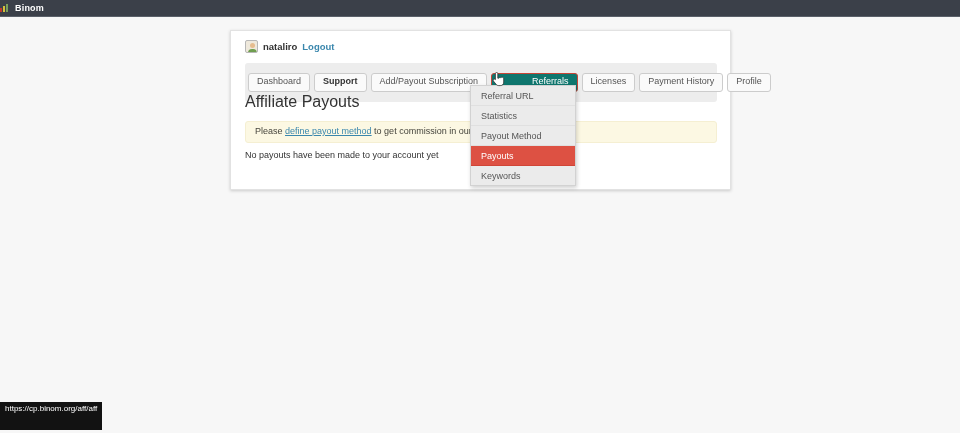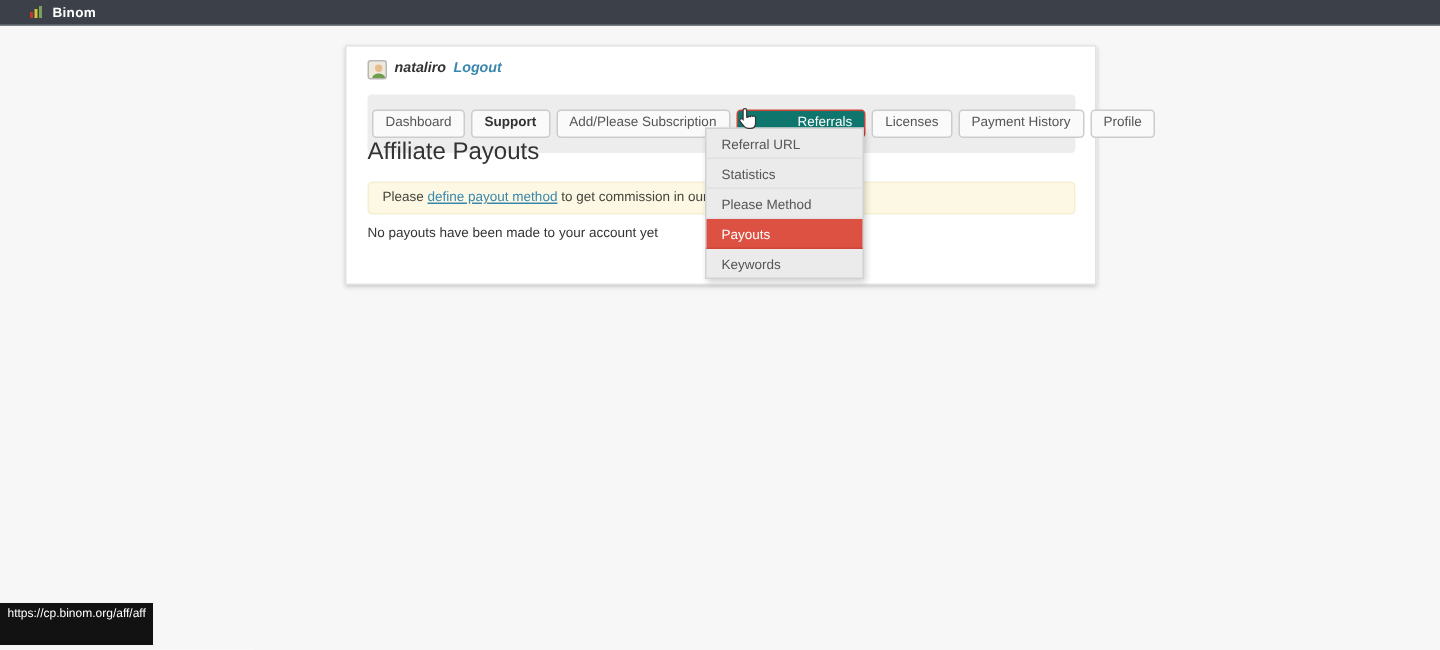--- a/index.html
+++ b/index.html
@@ -3,33 +3,33 @@
 <meta charset="utf-8">
 <style>
   * { box-sizing: border-box; margin: 0; padding: 0; }
   html, body { width: 960px; height: 433px; }
   body { font-family: "Liberation Sans", sans-serif; }
 
   .screen { position: relative; width: 960px; height: 433px; background: #f7f7f7; overflow: hidden; }
 
   
   .topbar { position: absolute; top: 0; left: 0; right: 0; height: 17px; background: #3b4049;
-            border-bottom: 1px solid #5a6069; display: flex; align-items: center; padding-left: 20px; }
+            border-bottom: 1px solid #5a6069; display: flex; align-items: center; }
   .logo-icon { display: inline-flex; align-items: flex-end; gap: 1px; margin-right: 7px; height: 8px; }
   .logo-icon span { width: 2px; display: inline-block; }
   .logo-bar-1 { height: 4px; background: #c0392b; }
   .logo-bar-2 { height: 6px; background: #d4c23a; }
   .logo-bar-3 { height: 8px; background: #7aa05a; }
   .brand { color: #ffffff; font-size: 9px; font-weight: bold; letter-spacing: .2px; }
 
   
   .card { position: absolute; left: 230px; top: 30px; width: 501px; height: 160px; background: #ffffff;
           border: 1px solid #e2e2e2; box-shadow: 0 1px 3px rgba(0,0,0,.18); }
 
-  .user-row { position: absolute; left: 14px; top: 9px; display: flex; gap: 5px; font-size: 9.5px; font-style: italic; }
+  .user-row { position: absolute; left: 14px; top: 9px; display: flex; align-items: center; gap: 5px; font-size: 9.5px; }
   .avatar { width: 13px; height: 13px; background: #efe9dc; border: 1px solid #b7b7b7; border-radius: 2px;
             position: relative; overflow: hidden; }
   .avatar .head { position: absolute; left: 3.5px; top: 2px; width: 5px; height: 5px; border-radius: 50%; background: #e6bd8f; }
   .avatar .body { position: absolute; left: 1.5px; top: 7.5px; width: 9px; height: 5px; border-radius: 4px 4px 0 0; background: #6f9e4f; }
   .username { font-weight: bold; color: #333; }
   .logout { color: #3a87ad; font-weight: bold; text-decoration: none; cursor: pointer; }
 
   
   .nav { position: absolute; left: 14px; top: 32px; right: 13px; height: 39px; background: #ededed;
          border-radius: 3px; display: flex; align-items: center; padding: 0 3px; gap: 4px; }
@@ -79,41 +79,41 @@
         <span class="head"></span>
           <span class="body"></span>
       </span>
       <span class="username">nataliro</span>
       <a class="logout">Logout</a>
     </div>
 
     <div class="nav">
       <button class="tab">Dashboard</button>
       <button class="tab bold">Support</button>
-      <button class="tab">Add/Please Subscription</button>
+      <button class="tab">Add/Payout Subscription</button>
       <button class="tab active">Referrals</button>
       <button class="tab">Licenses</button>
       <button class="tab">Payment History</button>
       <button class="tab">Profile</button>
     </div>
 
     <div class="title">Affiliate Payouts</div>
 
     <div class="alert">
       <span>Please </span><a class="alert-link">define payout method</a><span> to get commission in our affilia</span>
     </div>
 
     <div class="empty">No payouts have been made to your account yet</div>
 
   </div>
 
   <div class="dropdown">
     <div class="dropdown-item">Referral URL</div>
     <div class="dropdown-item">Statistics</div>
-    <div class="dropdown-item">Please Method</div>
+    <div class="dropdown-item">Payout Method</div>
     <div class="dropdown-item active">Payouts</div>
     <div class="dropdown-item">Keywords</div>
   </div>
 
   <svg class="cursor" width="14" height="17" viewBox="0 0 14 17">
     <path d="M4.4 1.6 C4.4 0.9 4.9 0.4 5.6 0.4 C6.3 0.4 6.8 0.9 6.8 1.6 L6.8 6.2 L7.6 6.3 C7.7 5.8 8.2 5.5 8.7 5.6 L9.3 5.8 C9.4 5.4 9.9 5.1 10.4 5.3 L10.9 5.6 C11.1 5.3 11.7 5.2 12.1 5.5 C12.5 5.7 12.7 6.1 12.7 6.6 L12.7 10.1 C12.7 12.4 11.4 13.6 9.2 13.6 L7.8 13.6 C6.5 13.6 5.7 13.1 4.9 12.1 L2.4 9 C2 8.5 2.1 7.8 2.5 7.4 C3 7 3.8 7 4.2 7.5 L4.4 7.7 Z" fill="#ffffff" stroke="#333333" stroke-width="0.8"></path>
   </svg>
 
   <div class="statusbar">https://cp.binom.org/aff/aff</div>
 

